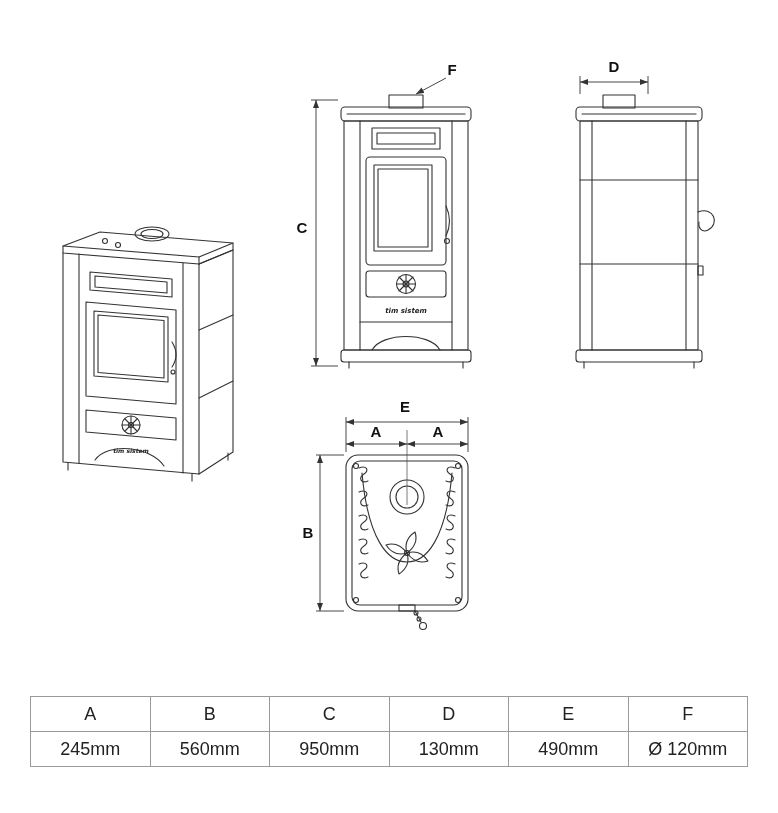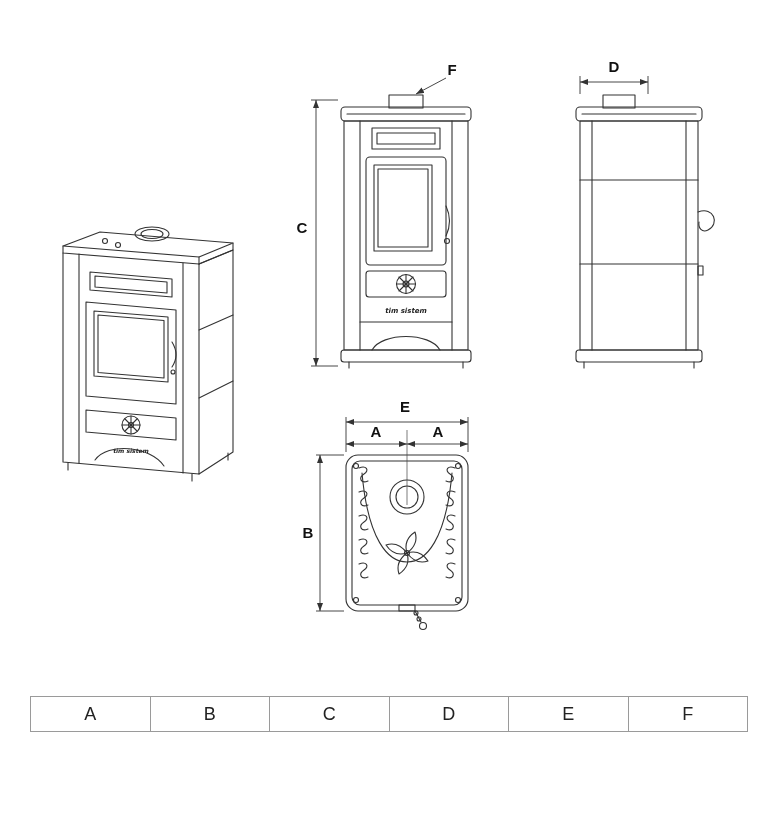--- a/index.html
+++ b/index.html
@@ -207,17 +207,25 @@
     <table>
       <tbody>
         <tr>
           <td>A</td>
           <td>B</td>
           <td>C</td>
           <td>D</td>
           <td>E</td>
           <td>F</td>
         </tr>
+        <tr>
+          <td>245mm</td>
+          <td>560mm</td>
+          <td>950mm</td>
+          <td>130mm</td>
+          <td>490mm</td>
+          <td>Ø 120mm</td>
+        </tr>
       </tbody>
     </table>
   </div>
 
 </div>
 
 </body></html>

